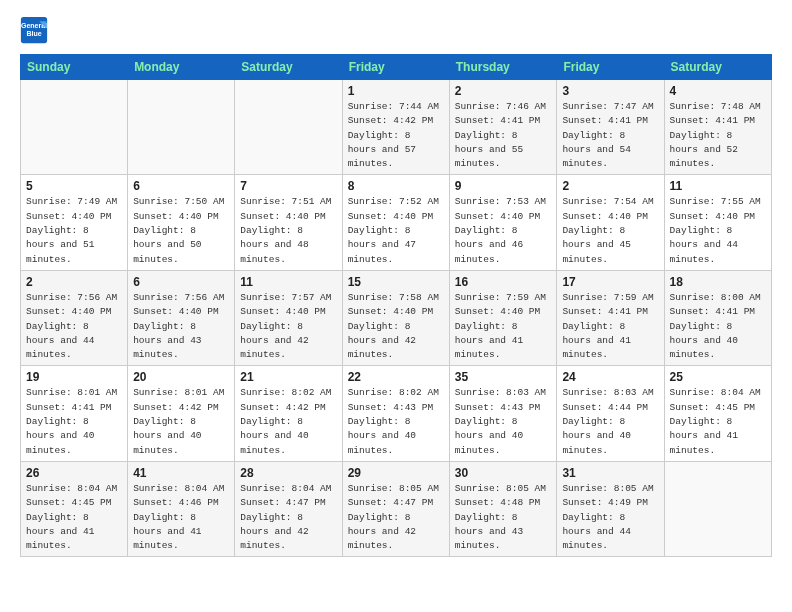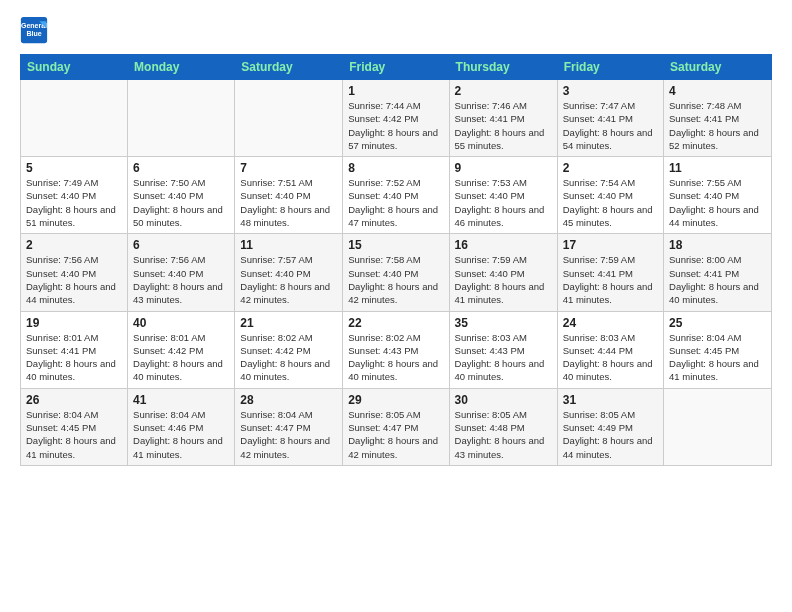--- a/index.html
+++ b/index.html
@@ -83,20 +83,21 @@
       font-weight: bold;
       font-size: 12px;
       color: #222;
       display: block;
       margin-bottom: 1px;
     }
     .day-info {
       font-size: 9.5px;
       color: #333;
       line-height: 1.4;
+      font-family: Liberation Mono, monospace;
     }
     .empty-cell {
       background: #f9f9f9 !important;
     }
   </style>
 </head>
 <body>
 
 <div class="page">
   <div class="header">
@@ -153,21 +154,21 @@
           <td><span class="day-num">2</span><span class="day-info">Sunrise: 7:56 AM<br>Sunset: 4:40 PM<br>Daylight: 8 hours and 44 minutes.</span></td>
           <td><span class="day-num">6</span><span class="day-info">Sunrise: 7:56 AM<br>Sunset: 4:40 PM<br>Daylight: 8 hours and 43 minutes.</span></td>
           <td><span class="day-num">11</span><span class="day-info">Sunrise: 7:57 AM<br>Sunset: 4:40 PM<br>Daylight: 8 hours and 42 minutes.</span></td>
           <td><span class="day-num">15</span><span class="day-info">Sunrise: 7:58 AM<br>Sunset: 4:40 PM<br>Daylight: 8 hours and 42 minutes.</span></td>
           <td><span class="day-num">16</span><span class="day-info">Sunrise: 7:59 AM<br>Sunset: 4:40 PM<br>Daylight: 8 hours and 41 minutes.</span></td>
           <td><span class="day-num">17</span><span class="day-info">Sunrise: 7:59 AM<br>Sunset: 4:41 PM<br>Daylight: 8 hours and 41 minutes.</span></td>
           <td><span class="day-num">18</span><span class="day-info">Sunrise: 8:00 AM<br>Sunset: 4:41 PM<br>Daylight: 8 hours and 40 minutes.</span></td>
         </tr>
         <tr>
           <td><span class="day-num">19</span><span class="day-info">Sunrise: 8:01 AM<br>Sunset: 4:41 PM<br>Daylight: 8 hours and 40 minutes.</span></td>
-          <td><span class="day-num">40</span><span class="day-info">Sunrise: 8:01 AM<br>Sunset: 4:42 PM<br>Daylight: 8 hours and 40 minutes.</span></td>
+          <td><span class="day-num">20</span><span class="day-info">Sunrise: 8:01 AM<br>Sunset: 4:42 PM<br>Daylight: 8 hours and 40 minutes.</span></td>
           <td><span class="day-num">21</span><span class="day-info">Sunrise: 8:02 AM<br>Sunset: 4:42 PM<br>Daylight: 8 hours and 40 minutes.</span></td>
           <td><span class="day-num">22</span><span class="day-info">Sunrise: 8:02 AM<br>Sunset: 4:43 PM<br>Daylight: 8 hours and 40 minutes.</span></td>
           <td><span class="day-num">35</span><span class="day-info">Sunrise: 8:03 AM<br>Sunset: 4:43 PM<br>Daylight: 8 hours and 40 minutes.</span></td>
           <td><span class="day-num">24</span><span class="day-info">Sunrise: 8:03 AM<br>Sunset: 4:44 PM<br>Daylight: 8 hours and 40 minutes.</span></td>
           <td><span class="day-num">25</span><span class="day-info">Sunrise: 8:04 AM<br>Sunset: 4:45 PM<br>Daylight: 8 hours and 41 minutes.</span></td>
         </tr>
         <tr>
           <td><span class="day-num">26</span><span class="day-info">Sunrise: 8:04 AM<br>Sunset: 4:45 PM<br>Daylight: 8 hours and 41 minutes.</span></td>
           <td><span class="day-num">41</span><span class="day-info">Sunrise: 8:04 AM<br>Sunset: 4:46 PM<br>Daylight: 8 hours and 41 minutes.</span></td>
           <td><span class="day-num">28</span><span class="day-info">Sunrise: 8:04 AM<br>Sunset: 4:47 PM<br>Daylight: 8 hours and 42 minutes.</span></td>

